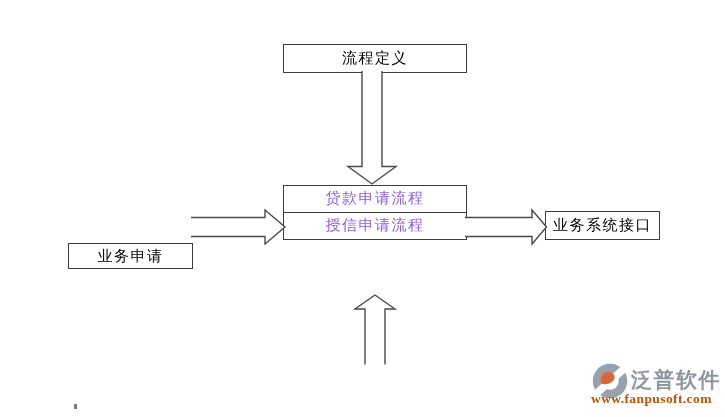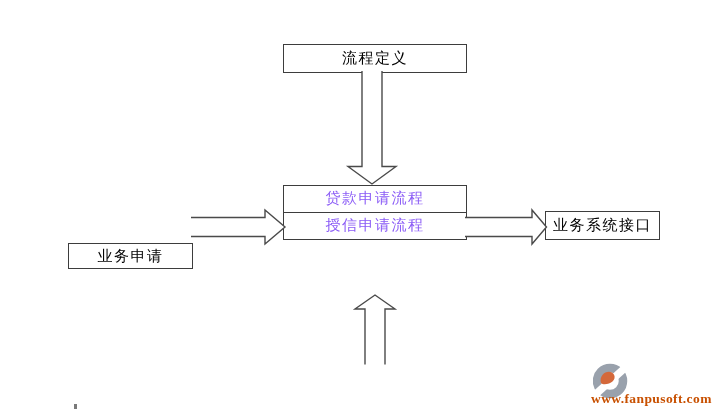--- a/index.html
+++ b/index.html
@@ -125,18 +125,19 @@
 
     <path d="M365 364.5 L365 309 L355 309 L375 295 L395 309 L385 309 L385 364.5" fill="#ffffff" stroke="#4a4a4a" stroke-width="1.4" stroke-linejoin="miter"></path>
   </svg>
 
   <div class="logo">
     <svg class="logo-icon-svg" width="38" height="40" viewBox="0 0 38 40" xmlns="http://www.w3.org/2000/svg">
       <circle cx="17" cy="20" r="13" fill="none" stroke="#99a1ac" stroke-width="8.5"></circle>
       <rect x="-8" y="16.5" width="50" height="7.5" fill="#ffffff" transform="rotate(-42 17 20)"></rect>
       <path d="M8 22 C5.5 14 14 8.5 19 11.5 C23.5 14.5 22 20.5 16 22.5 C13 23.5 9.5 23.7 8 22 Z" fill="#d4683a"></path>
     </svg>
+    <div class="logo-name">泛普软件</div>
     <div class="logo-site">www.fanpusoft.com</div>
   </div>
 
   <div class="stray-mark"></div>
 
 </div>
 
 </body></html>

